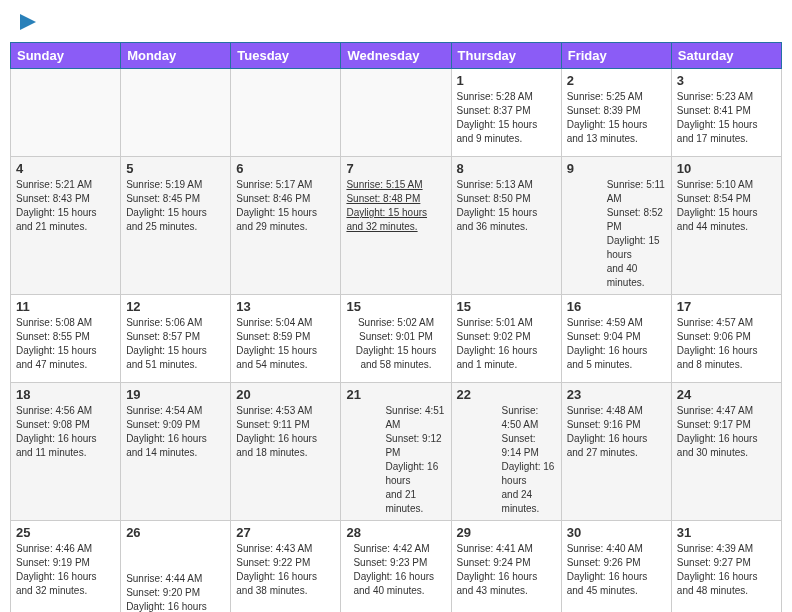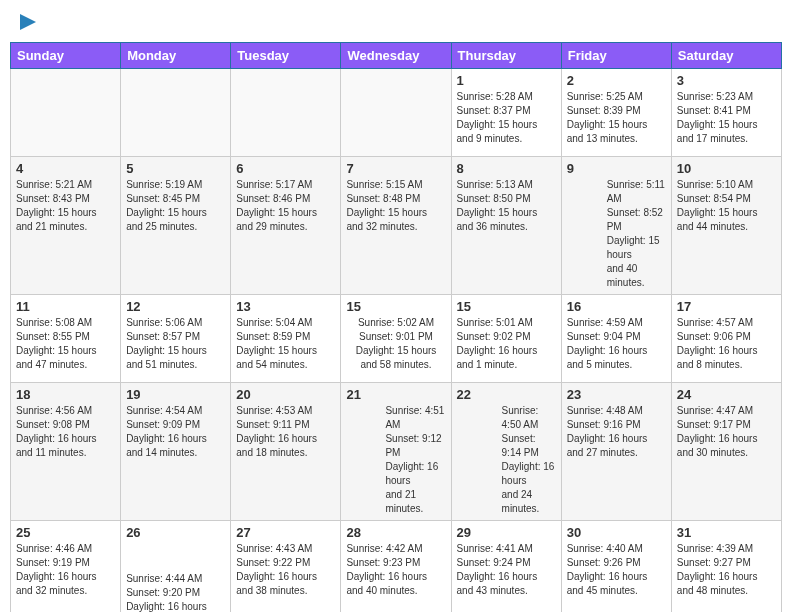--- a/index.html
+++ b/index.html
@@ -180,21 +180,21 @@
           </td>
           <td>
             <span class="day-num">6</span>
             <div class="day-info" style="white-space: pre-line;">Sunrise: 5:17 AM
 Sunset: 8:46 PM
 Daylight: 15 hours
 and 29 minutes.</div>
           </td>
           <td>
             <span class="day-num">7</span>
-            <div class="day-info" style="white-space: pre-line;">Sunrise: 5:15 AM
+            <div class="day-info" style="white-space: pre-line; text-decoration: underline;">Sunrise: 5:15 AM
 Sunset: 8:48 PM
 Daylight: 15 hours
 and 32 minutes.</div>
           </td>
           <td>
             <span class="day-num">8</span>
             <div class="day-info" style="white-space: pre-line;">Sunrise: 5:13 AM
 Sunset: 8:50 PM
 Daylight: 15 hours
 and 36 minutes.</div>
@@ -333,21 +333,21 @@
           </td>
           <td>
             <span class="day-num">27</span>
             <div class="day-info" style="white-space: pre-line;">Sunrise: 4:43 AM
 Sunset: 9:22 PM
 Daylight: 16 hours
 and 38 minutes.</div>
           </td>
           <td>
             <span class="day-num">28</span>
-            <div class="day-info" style="white-space: pre-line;">Sunrise: 4:42 AM
+            <div class="day-info" style="white-space: pre-line; margin-left: 7px;">Sunrise: 4:42 AM
 Sunset: 9:23 PM
 Daylight: 16 hours
 and 40 minutes.</div>
           </td>
           <td>
             <span class="day-num">29</span>
             <div class="day-info" style="white-space: pre-line;">Sunrise: 4:41 AM
 Sunset: 9:24 PM
 Daylight: 16 hours
 and 43 minutes.</div>

